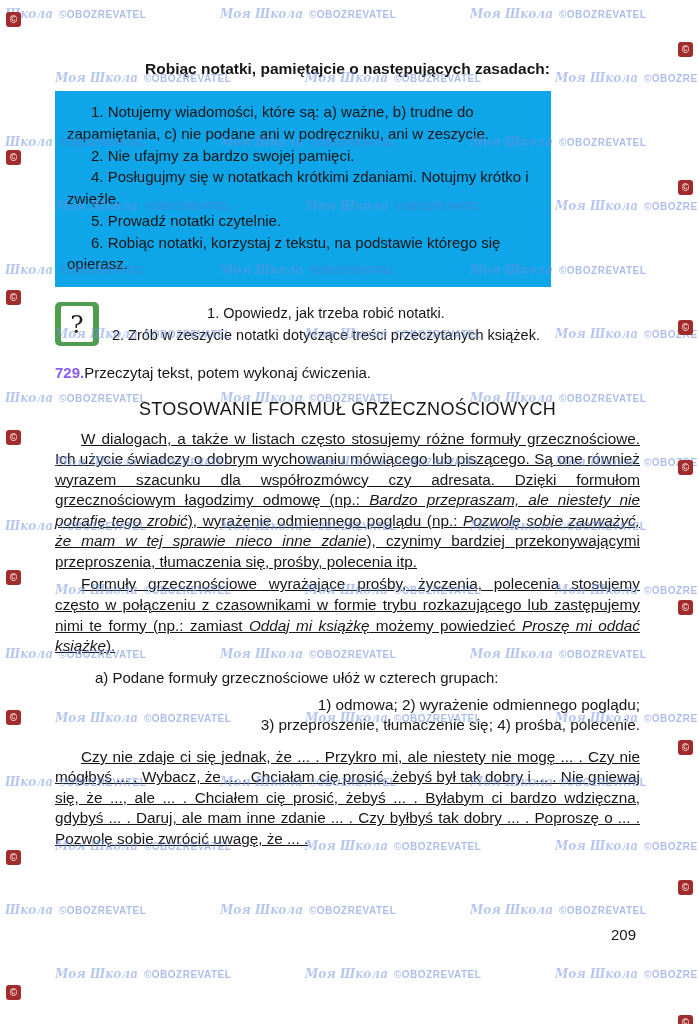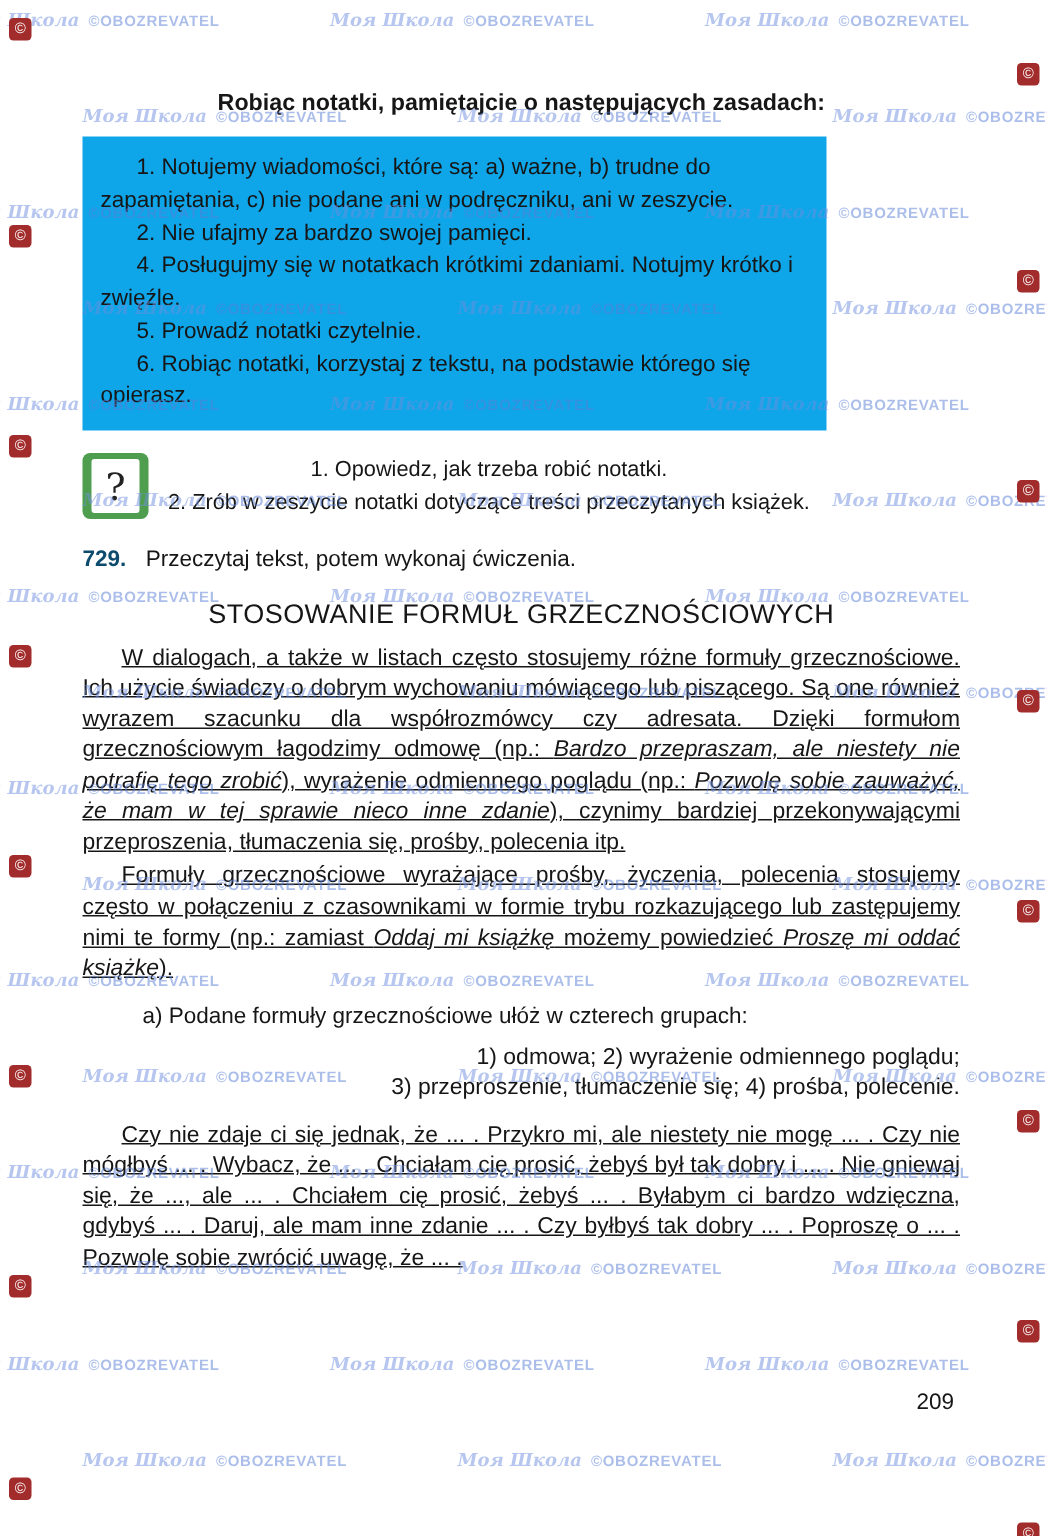--- a/index.html
+++ b/index.html
@@ -29,21 +29,21 @@
     display:flex;align-items:center;justify-content:center;flex:0 0 auto;
   }
   .q-icon-inner{
     width:32px;height:36px;background:#ffffff;border-radius:2px;
     display:flex;align-items:center;justify-content:center;
     font-family:"DejaVu Serif",serif;font-size:25px;color:#222;
   }
   .q-items{font-size:14.5px;line-height:1.5;padding-top:1px;}
   .q-items p{margin:0;text-align:center;}
   .exercise{margin-top:17px;font-size:15px;}
-  .ex-num{color:#0c4a6e;font-weight:bold;margin-right:13px;}
+  .ex-num{color:#8b5cf6;font-weight:bold;margin-right:0;}
   .article-title{
     text-align:center;font-size:18px;font-weight:normal;
     letter-spacing:0.3px;margin:18px 0 9px 0;
   }
   .para{
     font-size:15.3px;line-height:1.345;text-align:justify;
     margin:0 0 2px 0;text-indent:26px;text-decoration:underline;
   }
   .it{font-style:italic;}
   .task-a{margin:12px 0 10px 40px;font-size:15px;text-align:left;text-indent:0;}

